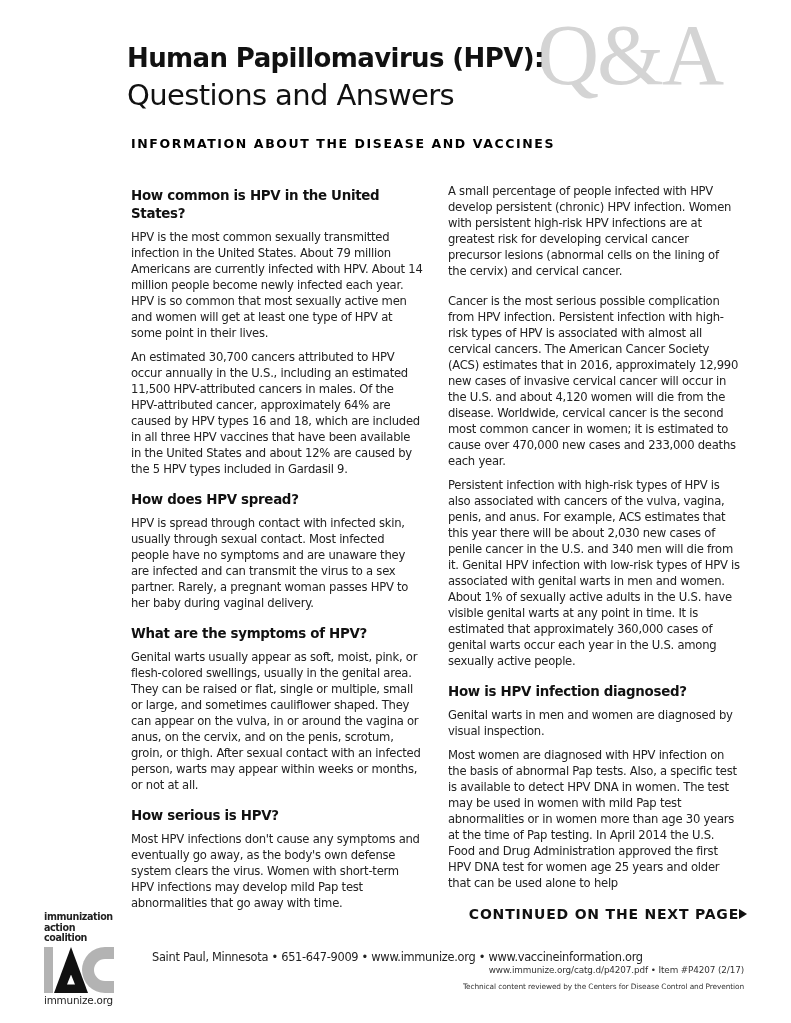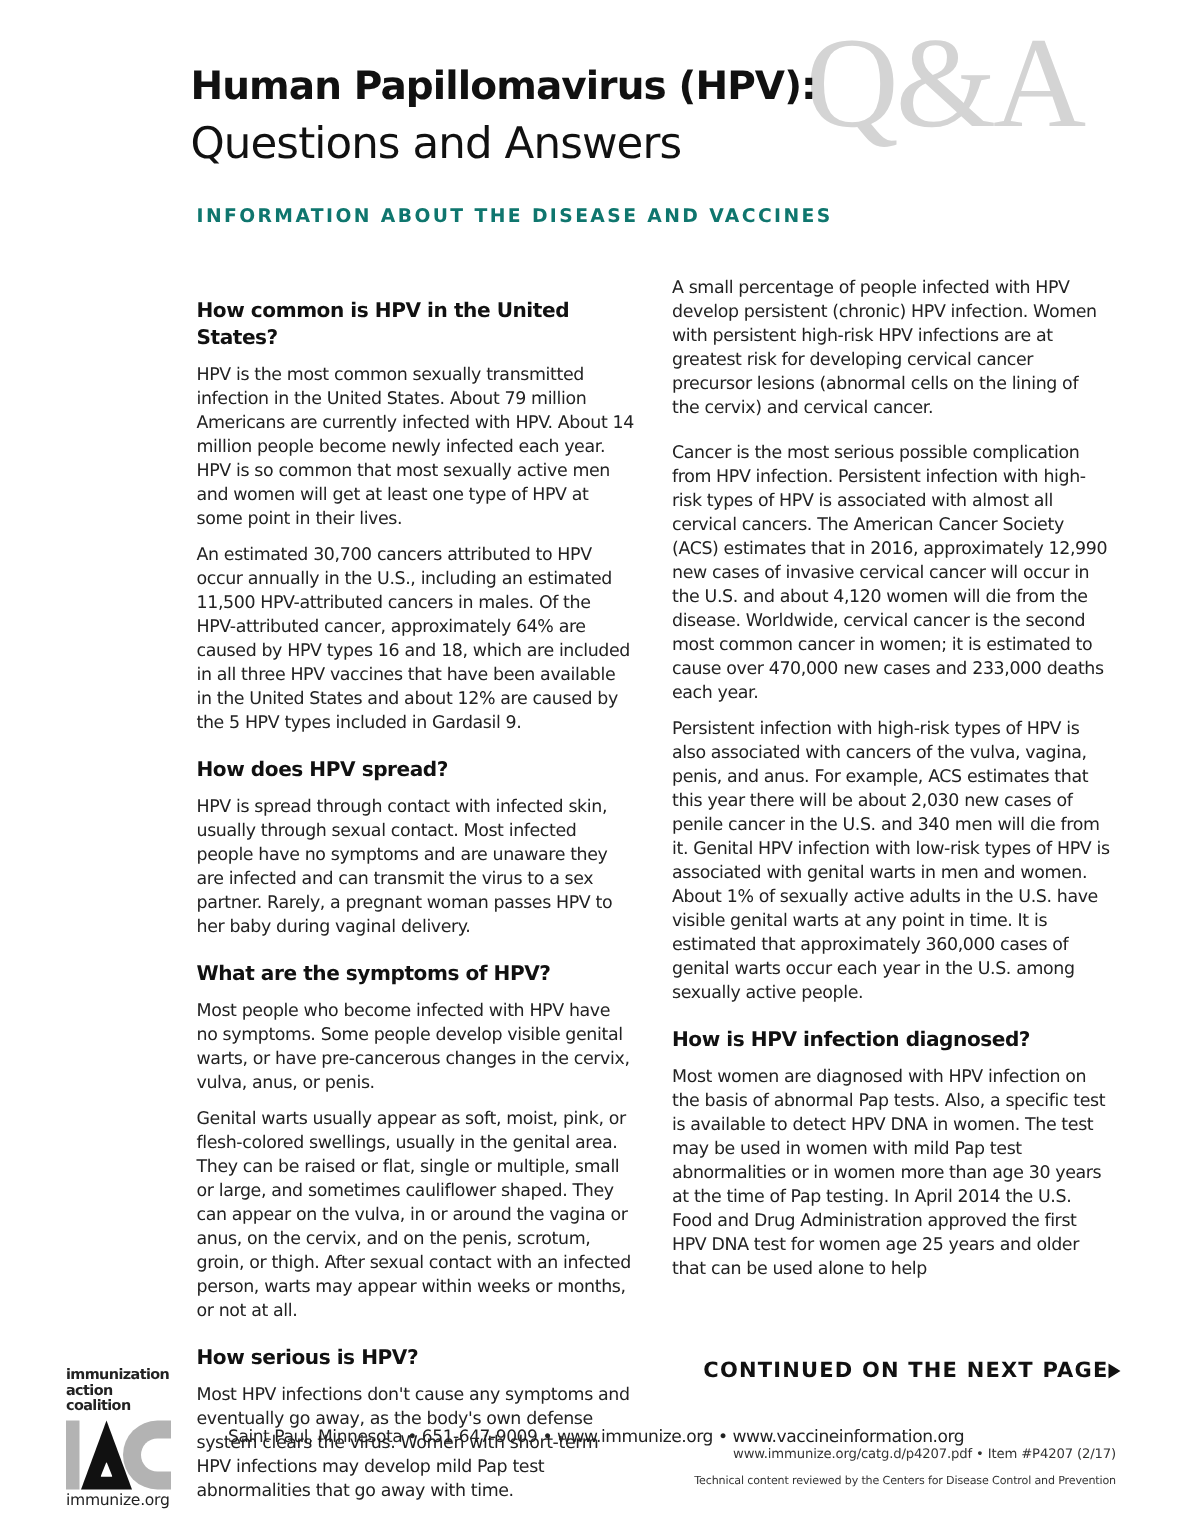--- a/index.html
+++ b/index.html
@@ -18,27 +18,27 @@
       font-size: 26px; line-height: 36px; color: #111; letter-spacing: -0.6px;
     }
     .subtitle {
       position: absolute; left: 127px; top: 77px; z-index: 1;
       font-family: "DejaVu Sans", sans-serif; font-weight: normal;
       font-size: 29px; line-height: 36px; color: #111; letter-spacing: -0.6px;
     }
     .kicker {
       position: absolute; left: 131px; top: 136px;
       font-family: "DejaVu Sans", sans-serif; font-weight: bold;
-      font-size: 12.5px; letter-spacing: 1.6px; color: #0f766e;
+      font-size: 12.5px; letter-spacing: 1.6px; color: #000000;
     }
 
     .col { position: absolute; width: 292px; font-size: 11.6px; line-height: 16px; color: #222; letter-spacing: -0.25px; }
     .col.left { left: 131px; top: 183px; }
     .col.right { left: 448px; top: 183px; }
-    .col h2 { font-size: 13.4px; font-weight: bold; line-height: 18px; color: #111; margin: 16px 0 6px 0; letter-spacing: -0.3px; }
+    .col h2 { font-size: 13.4px; font-weight: bold; line-height: 18px; color: #111; margin: 4px 0 6px 0; letter-spacing: -0.3px; }
     .col p { margin: 0 0 8px 0; }
     .col .section { margin-bottom: 14px; }
     .col .section:last-child { margin-bottom: 0; }
 
     .continued {
       position: absolute; right: 44px; top: 906px;
       font-size: 14px; font-weight: bold; letter-spacing: 0.8px; color: #111;
       display: flex; align-items: center; gap: 0;
     }
     .continued .arrow {
@@ -84,39 +84,39 @@
     <h2>How common is HPV in the United States?</h2>
     <p>HPV is the most common sexually transmitted infection in the United States. About 79 million Americans are currently infected with HPV. About 14 million people become newly infected each year. HPV is so common that most sexually active men and women will get at least one type of HPV at some point in their lives.</p>
     <p>An estimated 30,700 cancers attributed to HPV occur annually in the U.S., including an estimated 11,500 HPV-attributed cancers in males. Of the HPV-attributed cancer, approximately 64% are caused by HPV types 16 and 18, which are included in all three HPV vaccines that have been available in the United States and about 12% are caused by the 5 HPV types included in Gardasil 9.</p>
   </div>
   <div class="section">
     <h2>How does HPV spread?</h2>
     <p>HPV is spread through contact with infected skin, usually through sexual contact. Most infected people have no symptoms and are unaware they are infected and can transmit the virus to a sex partner. Rarely, a pregnant woman passes HPV to her baby during vaginal delivery.</p>
   </div>
   <div class="section">
     <h2>What are the symptoms of HPV?</h2>
-    <p>Most people who become infected with HPV have no symptoms. Some people develop visible genital warts, or have pre-cancerous changes in the cervix, vulva, anus, or penis.</p>
     <p>Genital warts usually appear as soft, moist, pink, or flesh-colored swellings, usually in the genital area. They can be raised or flat, single or multiple, small or large, and sometimes cauliflower shaped. They can appear on the vulva, in or around the vagina or anus, on the cervix, and on the penis, scrotum, groin, or thigh. After sexual contact with an infected person, warts may appear within weeks or months, or not at all.</p>
   </div>
   <div class="section">
     <h2>How serious is HPV?</h2>
     <p>Most HPV infections don't cause any symptoms and eventually go away, as the body's own defense system clears the virus. Women with short-term HPV infections may develop mild Pap test abnormalities that go away with time.</p>
   </div>
 </div>
 
 <div class="col right">
   <div class="section">
     <p>A small percentage of people infected with HPV develop persistent (chronic) HPV infection. Women with persistent high-risk HPV infections are at greatest risk for developing cervical cancer precursor lesions (abnormal cells on the lining of the cervix) and cervical cancer.</p>
   </div>
   <div class="section">
     <p>Cancer is the most serious possible complication from HPV infection. Persistent infection with high-risk types of HPV is associated with almost all cervical cancers. The American Cancer Society (ACS) estimates that in 2016, approximately 12,990 new cases of invasive cervical cancer will occur in the U.S. and about 4,120 women will die from the disease. Worldwide, cervical cancer is the second most common cancer in women; it is estimated to cause over 470,000 new cases and 233,000 deaths each year.</p>
     <p>Persistent infection with high-risk types of HPV is also associated with cancers of the vulva, vagina, penis, and anus. For example, ACS estimates that this year there will be about 2,030 new cases of penile cancer in the U.S. and 340 men will die from it. Genital HPV infection with low-risk types of HPV is associated with genital warts in men and women. About 1% of sexually active adults in the U.S. have visible genital warts at any point in time. It is estimated that approximately 360,000 cases of genital warts occur each year in the U.S. among sexually active people.</p>
   </div>
   <div class="section">
     <h2>How is HPV infection diagnosed?</h2>
+    <p>Genital warts in men and women are diagnosed by visual inspection.</p>
     <p>Most women are diagnosed with HPV infection on the basis of abnormal Pap tests. Also, a specific test is available to detect HPV DNA in women. The test may be used in women with mild Pap test abnormalities or in women more than age 30 years at the time of Pap testing. In April 2014 the U.S. Food and Drug Administration approved the first HPV DNA test for women age 25 years and older that can be used alone to help</p>
   </div>
 </div>
 
 <div class="continued">
   <span>CONTINUED ON THE NEXT PAGE</span>
   <span class="arrow"></span>
 </div>
 
 <div class="logo">

